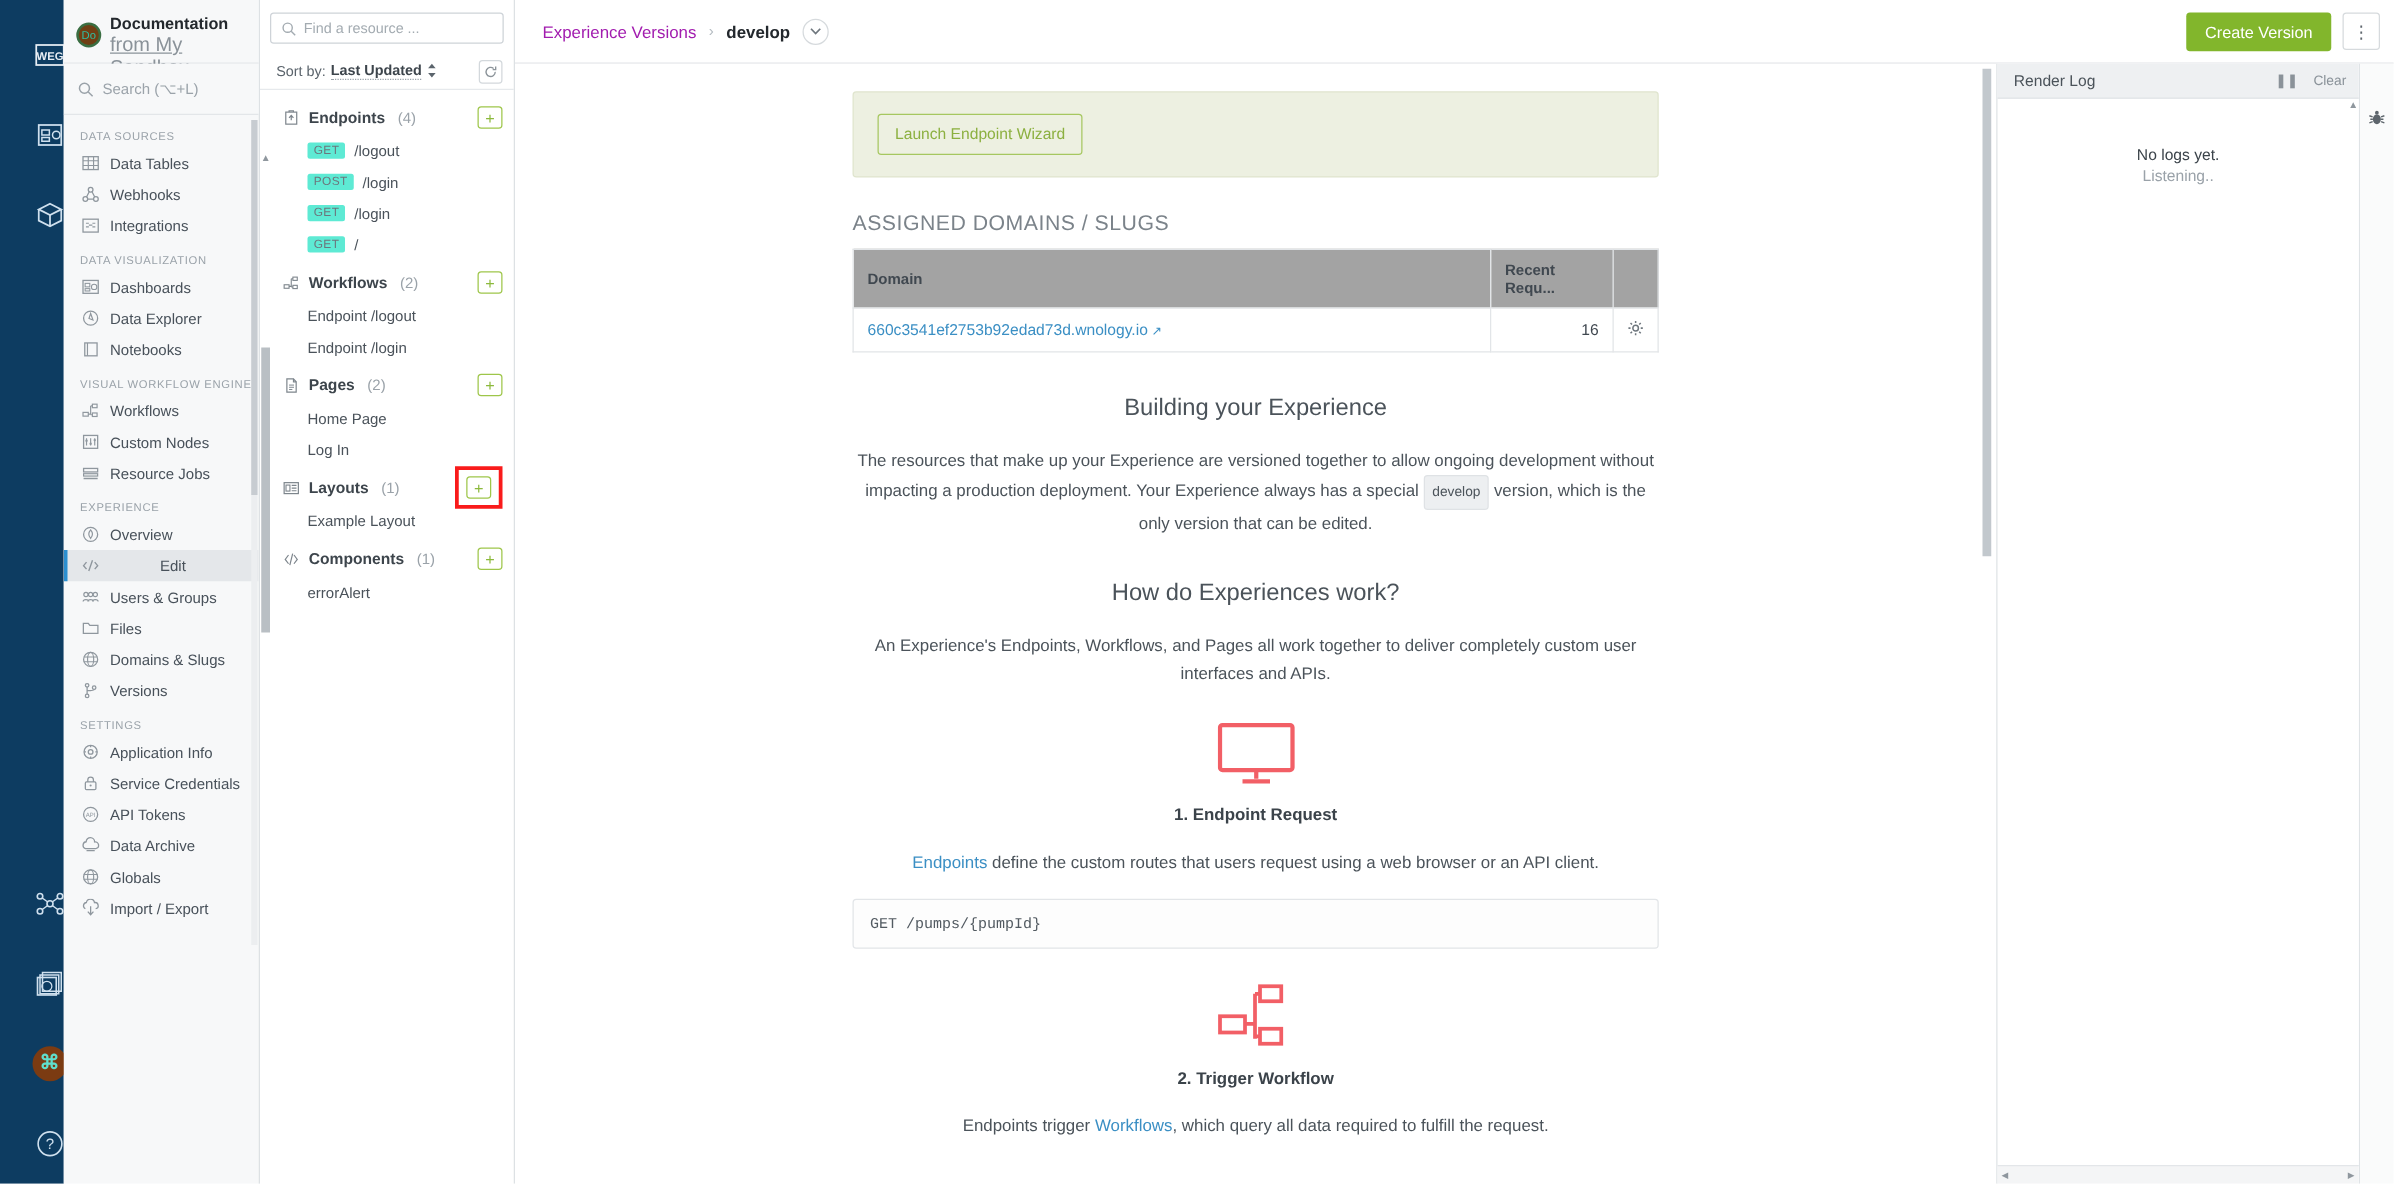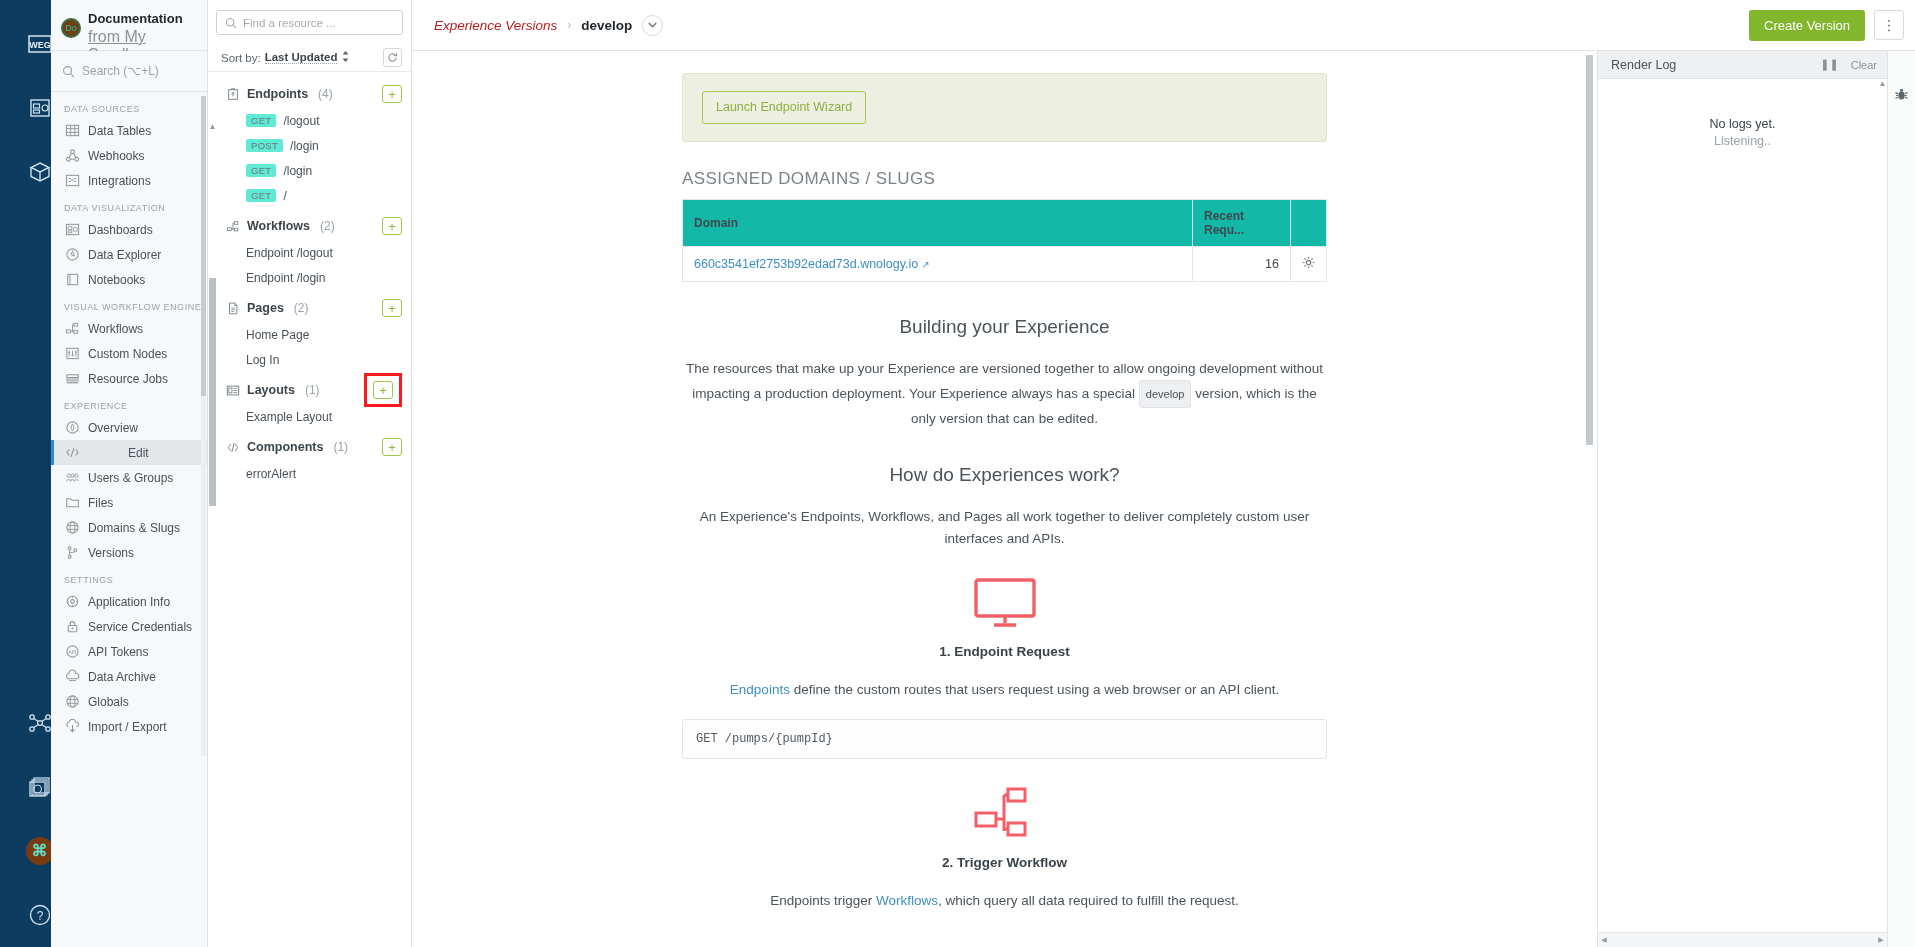--- a/index.html
+++ b/index.html
@@ -132,21 +132,21 @@
   .res-scroll-track { position: absolute; left: 0; top: 60px; width: 9px; bottom: 0; }
   .res-scroll-thumb { position: absolute; left: 1px; top: 218px; width: 7px; height: 228px; background: #b9bfc4; }
   .res-scroll-up { position: absolute; left: 0; top: 62px; width: 9px; text-align:center; color:#8f979e; font-size: 8px;}
 
   
   .center { flex: 1 1 auto; display: flex; flex-direction: column; min-width: 0; position: relative; }
   .topbar {
     height: 51px; border-bottom: 1px solid #e1e4e7; display: flex; align-items: center;
     padding: 0 11px 0 22px; background: #fff; gap: 10px;
   }
-  .crumb { color: #b91c1c; font-size: 13.5px; font-style: italic; }
+  .crumb { color: #a21caf; font-size: 13.5px; }
   .crumb-sep { color: #b4bbc1; font-size: 12px; }
   .crumb-cur { color: #23282d; font-size: 13.5px; font-weight: bold; }
   .crumb-caret {
     width: 21px; height: 21px; border-radius: 50%; border: 1px solid #d6dadd;
     display: flex; align-items: center; justify-content: center; color: #6f777e; font-size: 8px;
   }
   .topbar-right { margin-left: auto; display: flex; align-items: center; gap: 9px; }
   .btn-primary {
     background: #82b62c; color: #fff; border-radius: 3px; font-size: 13px;
     padding: 9px 15px; line-height: 1; font-weight: normal;
@@ -168,21 +168,21 @@
   .alert-text { font-size: 13px; line-height: 21px; color: #3f464d; flex: 1 1 auto; }
   .alert-btn {
     border: 1px solid #a6c760; border-radius: 3px; color: #8cb040; font-size: 12.5px;
     padding: 9px 13px; white-space: nowrap; background: transparent; line-height: 1;
   }
   .sec-title {
     font-size: 17px; color: #7b838a; letter-spacing: .4px; font-weight: normal; margin-bottom: 10px;
   }
   table.domains { width: 100%; border-collapse: collapse; font-size: 12.5px; }
   table.domains th {
-    background: #14b8a6; border: 1px solid #e2e5e8; text-align: left; padding: 9px 11px;
+    background: #a3a3a3; border: 1px solid #e2e5e8; text-align: left; padding: 9px 11px;
     font-weight: bold; color: #404850; font-size: 12px;
   }
   table.domains th.num { text-align: left; width: 98px; }
   table.domains th.gear { width: 30px; }
   table.domains td { border: 1px solid #e2e5e8; padding: 9px 11px; color: #404850; }
   table.domains td.num { text-align: right; }
   table.domains td.gear { text-align: center; color: #6f777e; }
   .link { color: #3b8fc4; }
   .ext { font-size: 10px; color: #3b8fc4; margin-left: 3px; }
 

